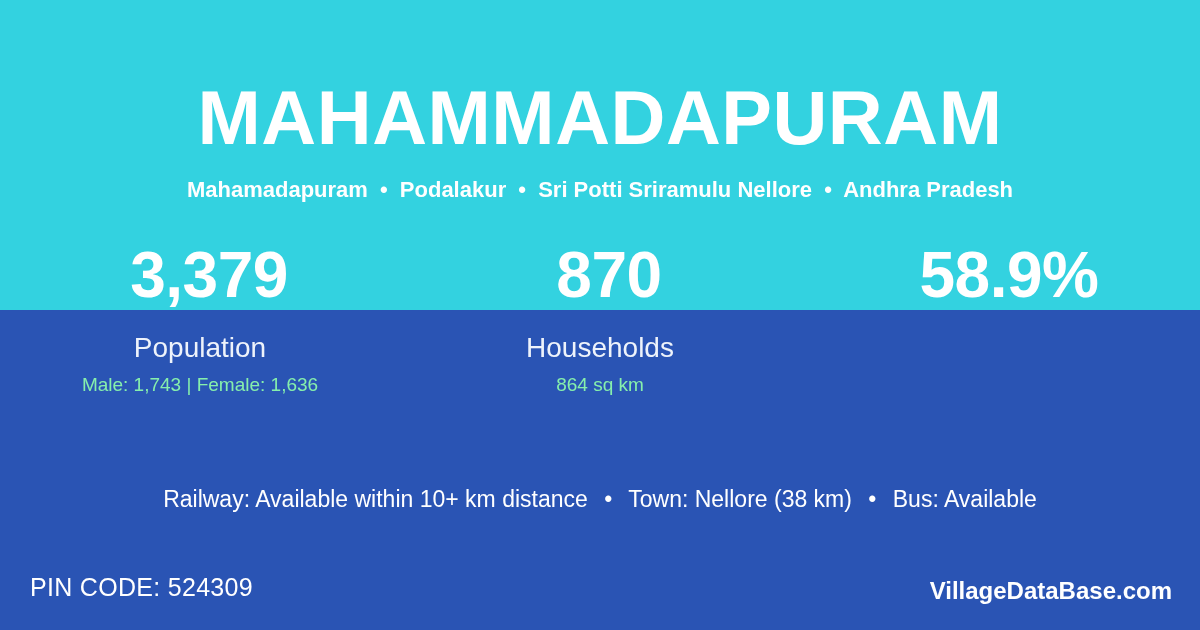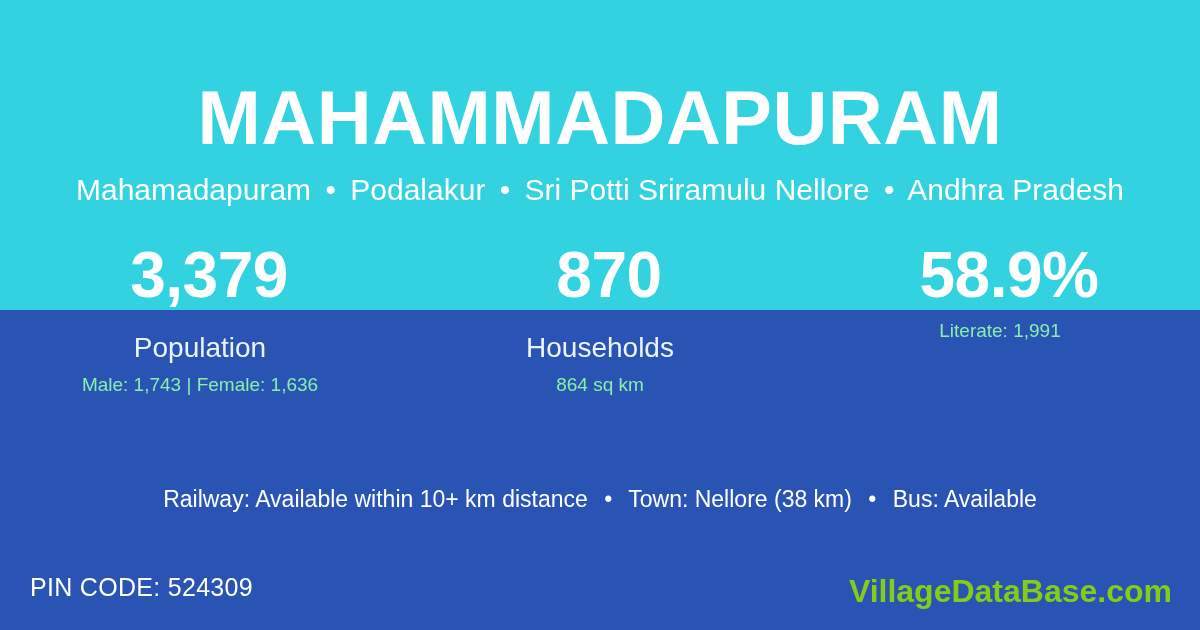--- a/index.html
+++ b/index.html
@@ -51,23 +51,23 @@
     letter-spacing: 0.5px;
     color: #ffffff;
     padding-top: 78px;
     white-space: nowrap;
   }
 
   .village-subtitle {
     margin: 0;
     padding: 0;
     margin-top: 14px;
-    font-size: 30px;
+    font-size: 22px;
     line-height: 36px;
-    font-weight: 400;
+    font-weight: 700;
     color: #ffffff;
     white-space: nowrap;
   }
 
   .sep {
     display: inline-block;
     padding: 0 6px;
     color: #ffffff;
   }
 
@@ -146,24 +146,24 @@
     font-weight: 400;
     color: #ffffff;
     letter-spacing: 0.3px;
     white-space: nowrap;
   }
 
   .watermark {
     position: absolute;
     right: 28px;
     top: 13px;
-    font-size: 32px;
+    font-size: 24px;
     line-height: 28px;
     font-weight: 700;
-    color: #84cc16;
+    color: #ffffff;
     white-space: nowrap;
   }
 </style>
 </head>
 <body>
 
 <div class="card">
 
   <div class="teal-band"></div>
 
@@ -190,21 +190,20 @@
     </div>
 
     <div class="stat-col">
       <div class="stat-value">870</div>
       <div class="stat-label">Households</div>
       <div class="stat-detail">864 sq km</div>
     </div>
 
     <div class="stat-col">
       <div class="stat-value">58.9%</div>
-      <div class="stat-detail">Literate: 1,991</div>
     </div>
 
   </div>
 
   <div class="amenities">
     <span>Railway: Available within 10+ km distance</span>
     <span class="sep">•</span>
     <span>Town: Nellore (38 km)</span>
     <span class="sep">•</span>
     <span>Bus: Available</span>

